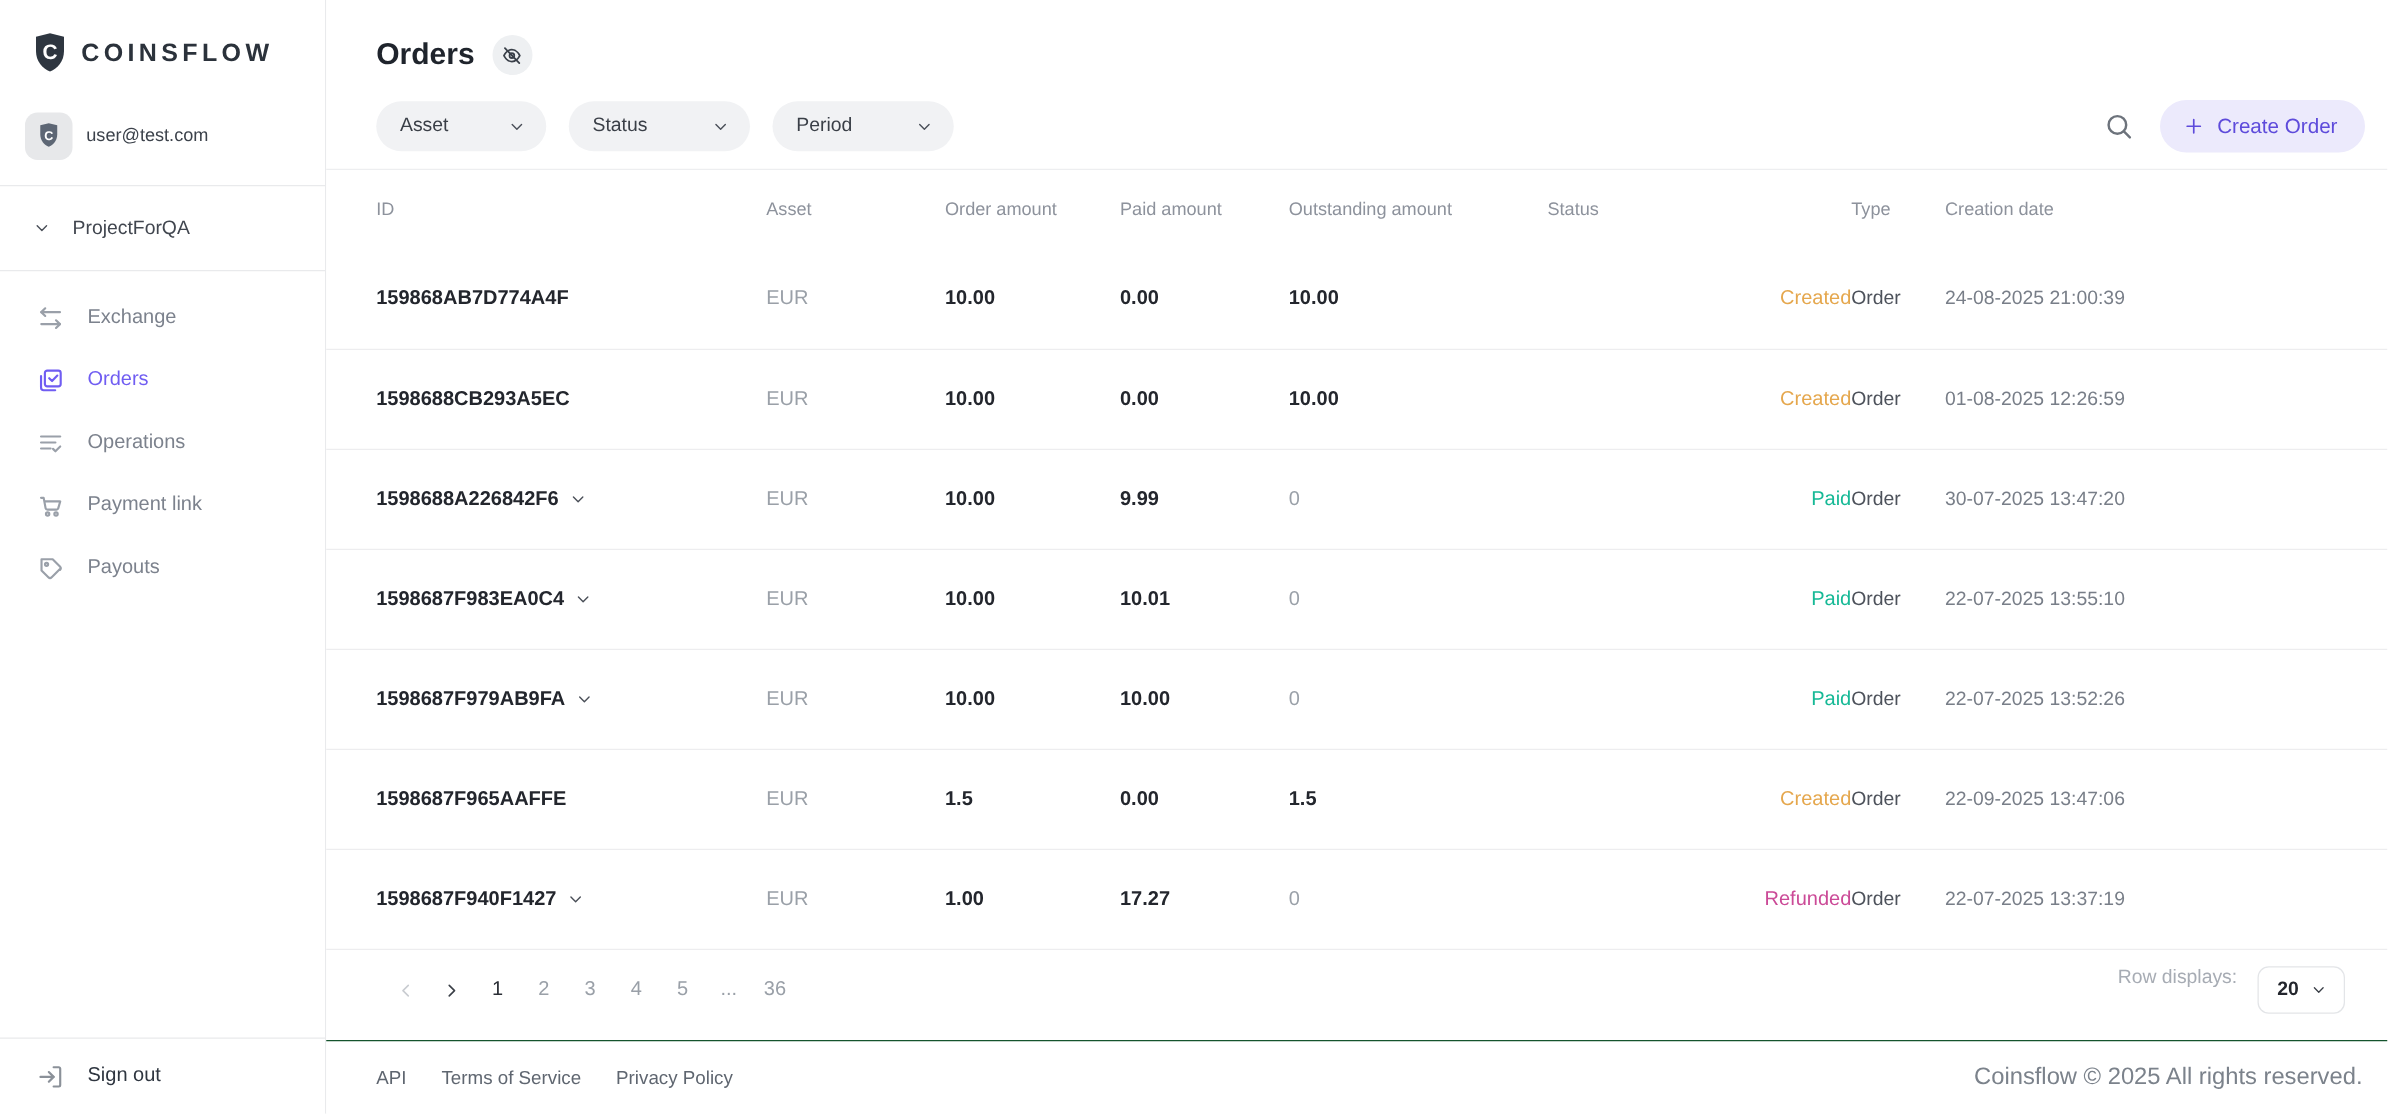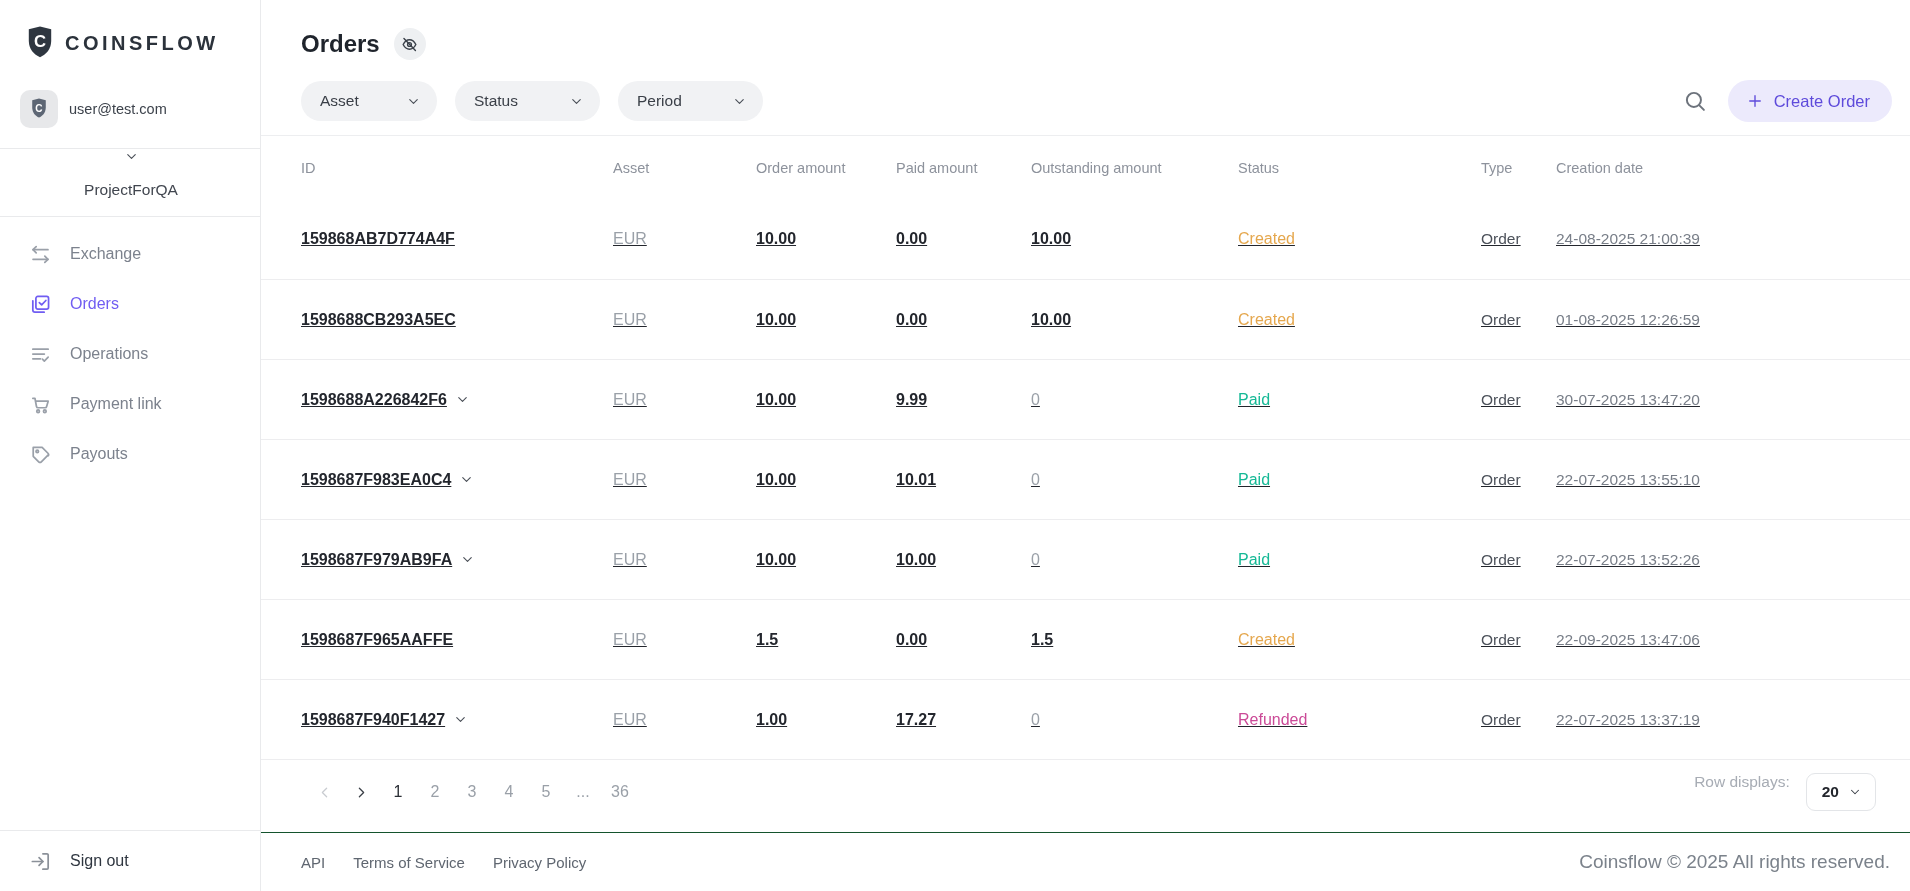--- a/index.html
+++ b/index.html
@@ -10,21 +10,21 @@
   
   .sidebar { width:261px; min-width:261px; border-right:1px solid #e9eaec;
              display:flex; flex-direction:column; background:#fff; }
   .logo-row { display:flex; align-items:center; gap:9px; padding:25px 20px 18px 24px; }
   .logo-mark { width:32px; height:37px; }
   .wordmark { font-size:20px; letter-spacing:3.5px; font-weight:600; color:#2b323b; }
   .user-row { display:flex; align-items:center; gap:11px; padding:10px 24px 20px 20px; border-bottom:1px solid #e9eaec; }
   .avatar { width:38px; height:38px; border-radius:10px; background:#e7e8ea; display:flex; align-items:center; justify-content:center; }
   .avatar svg { width:22px; height:25px; }
   .user-email { font-size:14.5px; color:#3c424b; }
-  .project-row { display:flex; align-items:center; gap:17px; padding:0 24px 0 26px; height:68px; border-bottom:1px solid #e9eaec; cursor:pointer;flex-direction:column; }
+  .project-row { display:flex; align-items:center; gap:17px; padding:0 24px 0 26px; height:68px; border-bottom:1px solid #e9eaec; cursor:pointer; }
   .project-label { font-size:15.5px; color:#41464f; font-weight:500; }
   .menu { padding-top:12px; display:flex; flex-direction:column; }
   .side-item { display:flex; align-items:center; gap:18px; height:50px; padding:0 28px 0 29px; color:#7c828d; font-size:16px; cursor:pointer; }
   .side-item .icn { width:23px; height:23px; color:#9aa0a9; display:flex; }
   .side-item.active { color:#705df2; font-weight:500; }
   .side-item.active .icn { color:#705df2; }
   .side-item .spacer { flex:1; }
   .side-item .chev-r { width:16px; height:16px; color:#3a3f47; }
   .sidebar-bottom { margin-top:auto; display:flex; flex-direction:column; }
   .bottom-item { display:flex; align-items:center; gap:18px; height:61px; padding:0 29px; border-top:1px solid #e9eaec; font-size:16px; color:#2f3640; font-weight:500; cursor:pointer; }
@@ -51,28 +51,28 @@
   .search-btn { width:26px; height:26px; color:#6d737c; cursor:pointer; display:flex; }
   .create-btn { height:42px; border-radius:21px; background:#eceafc; color:#5e4bdb; border:none;
                 display:flex; align-items:center; gap:10px; padding:0 22px 0 18px; font-size:16.5px;
                 font-family:inherit; cursor:pointer; font-weight:500; }
   .create-btn svg { width:18px; height:18px; }
 
   .thead-row, .trow { display:grid; grid-template-columns:312px 143px 140px 135px 207px 243px 75px 1fr;
                       align-items:center; padding:0 20px 0 40px; }
   .thead-row { height:63px; font-size:14.5px; color:#8d929c; }
   .tbody { border-bottom:1px solid #ededef; }
-  .trow { height:80px;text-decoration:underline; }
+  .trow { height:80px; }
   .trow + .trow { border-top:1px solid #ededef; }
   .cell-id { display:flex; align-items:center; gap:8px; font-weight:700; font-size:16px; color:#23262d; }
   .cell-id .chev { width:15px; height:15px; color:#4a4f58; cursor:pointer; display:flex; }
   .cell-asset { color:#9aa0a8; font-size:16px; }
   .cell-amt { font-weight:600; font-size:16px; color:#23262d; }
   .cell-amt.muted { font-weight:400; color:#9aa0a8; }
-  .cell-status { font-size:16px; }
+  .cell-status { font-size:16px;text-align:right; }
   .cell-type { font-size:15.5px; color:#4d525b; }
   .cell-date { font-size:15.5px; color:#787e88; }
 
   .pager-row { display:flex; align-items:center; padding:0 34px 0 48px; height:58px; margin-top:3px; }
   .pager { display:flex; align-items:center; gap:7px; }
   .pg { min-width:30px; height:30px; display:flex; align-items:center; justify-content:center;
         font-size:16px; color:#9aa0a8; cursor:pointer; }
   .pg.current { color:#2b2f36; font-weight:500; }
   .pg.dots { cursor:default; }
   .pg svg { width:17px; height:17px; }

